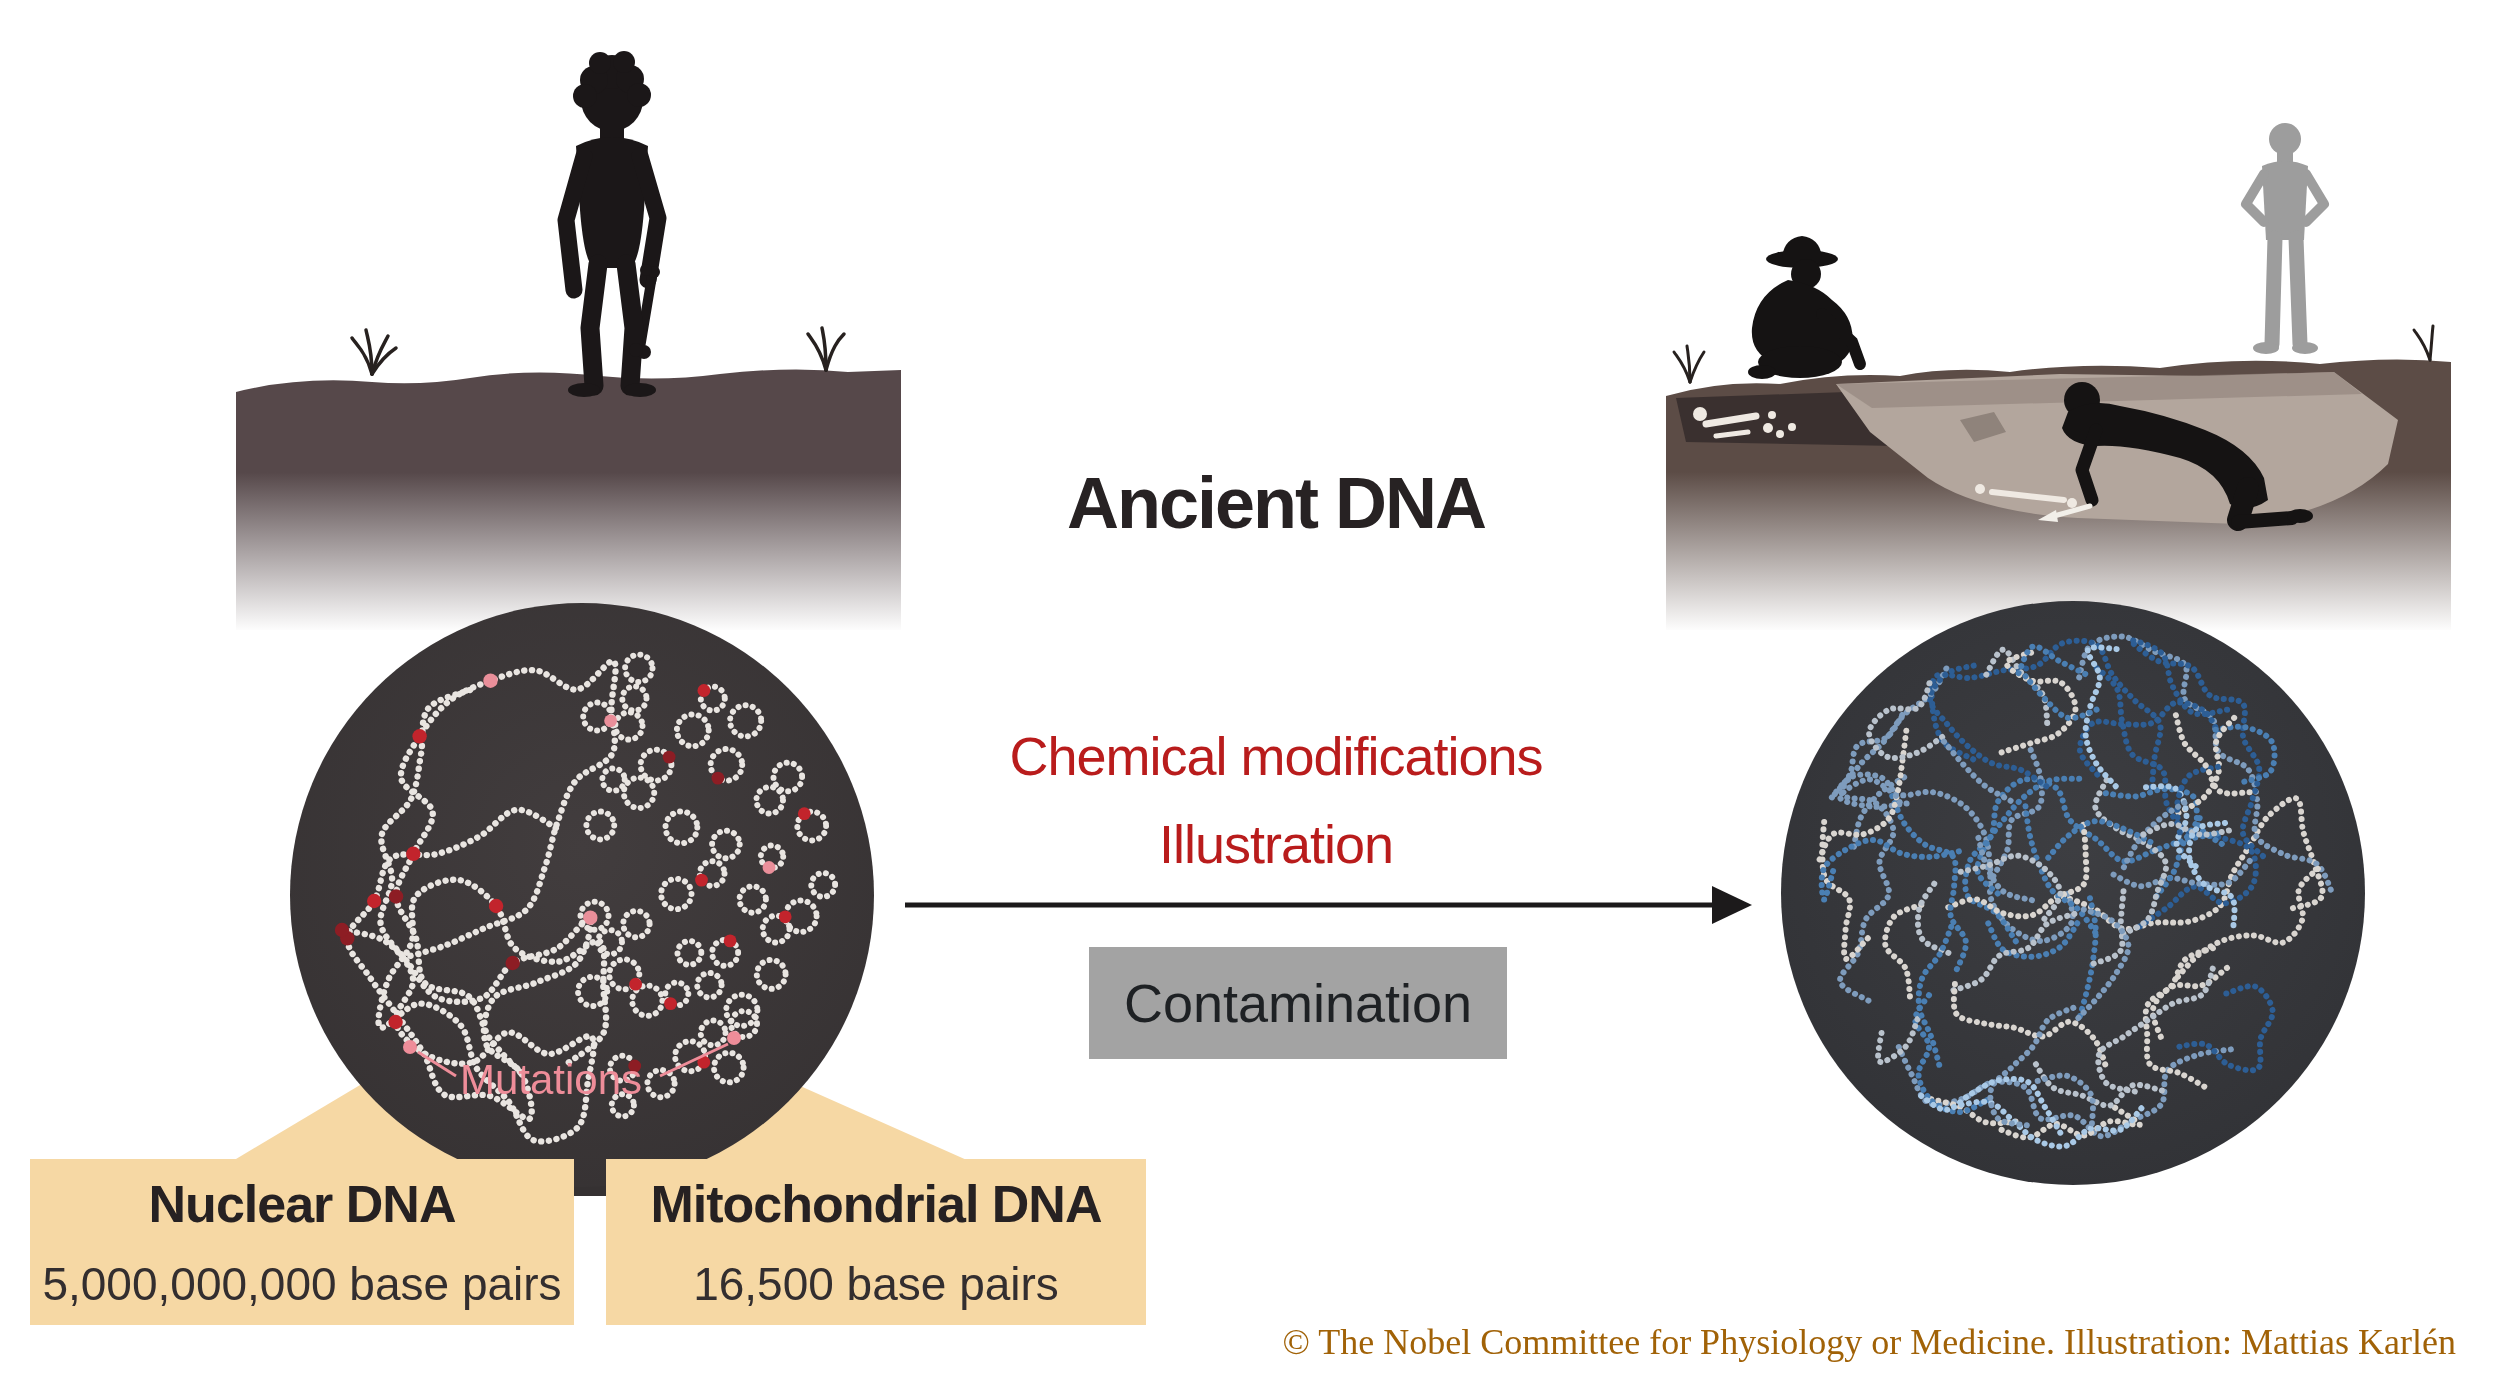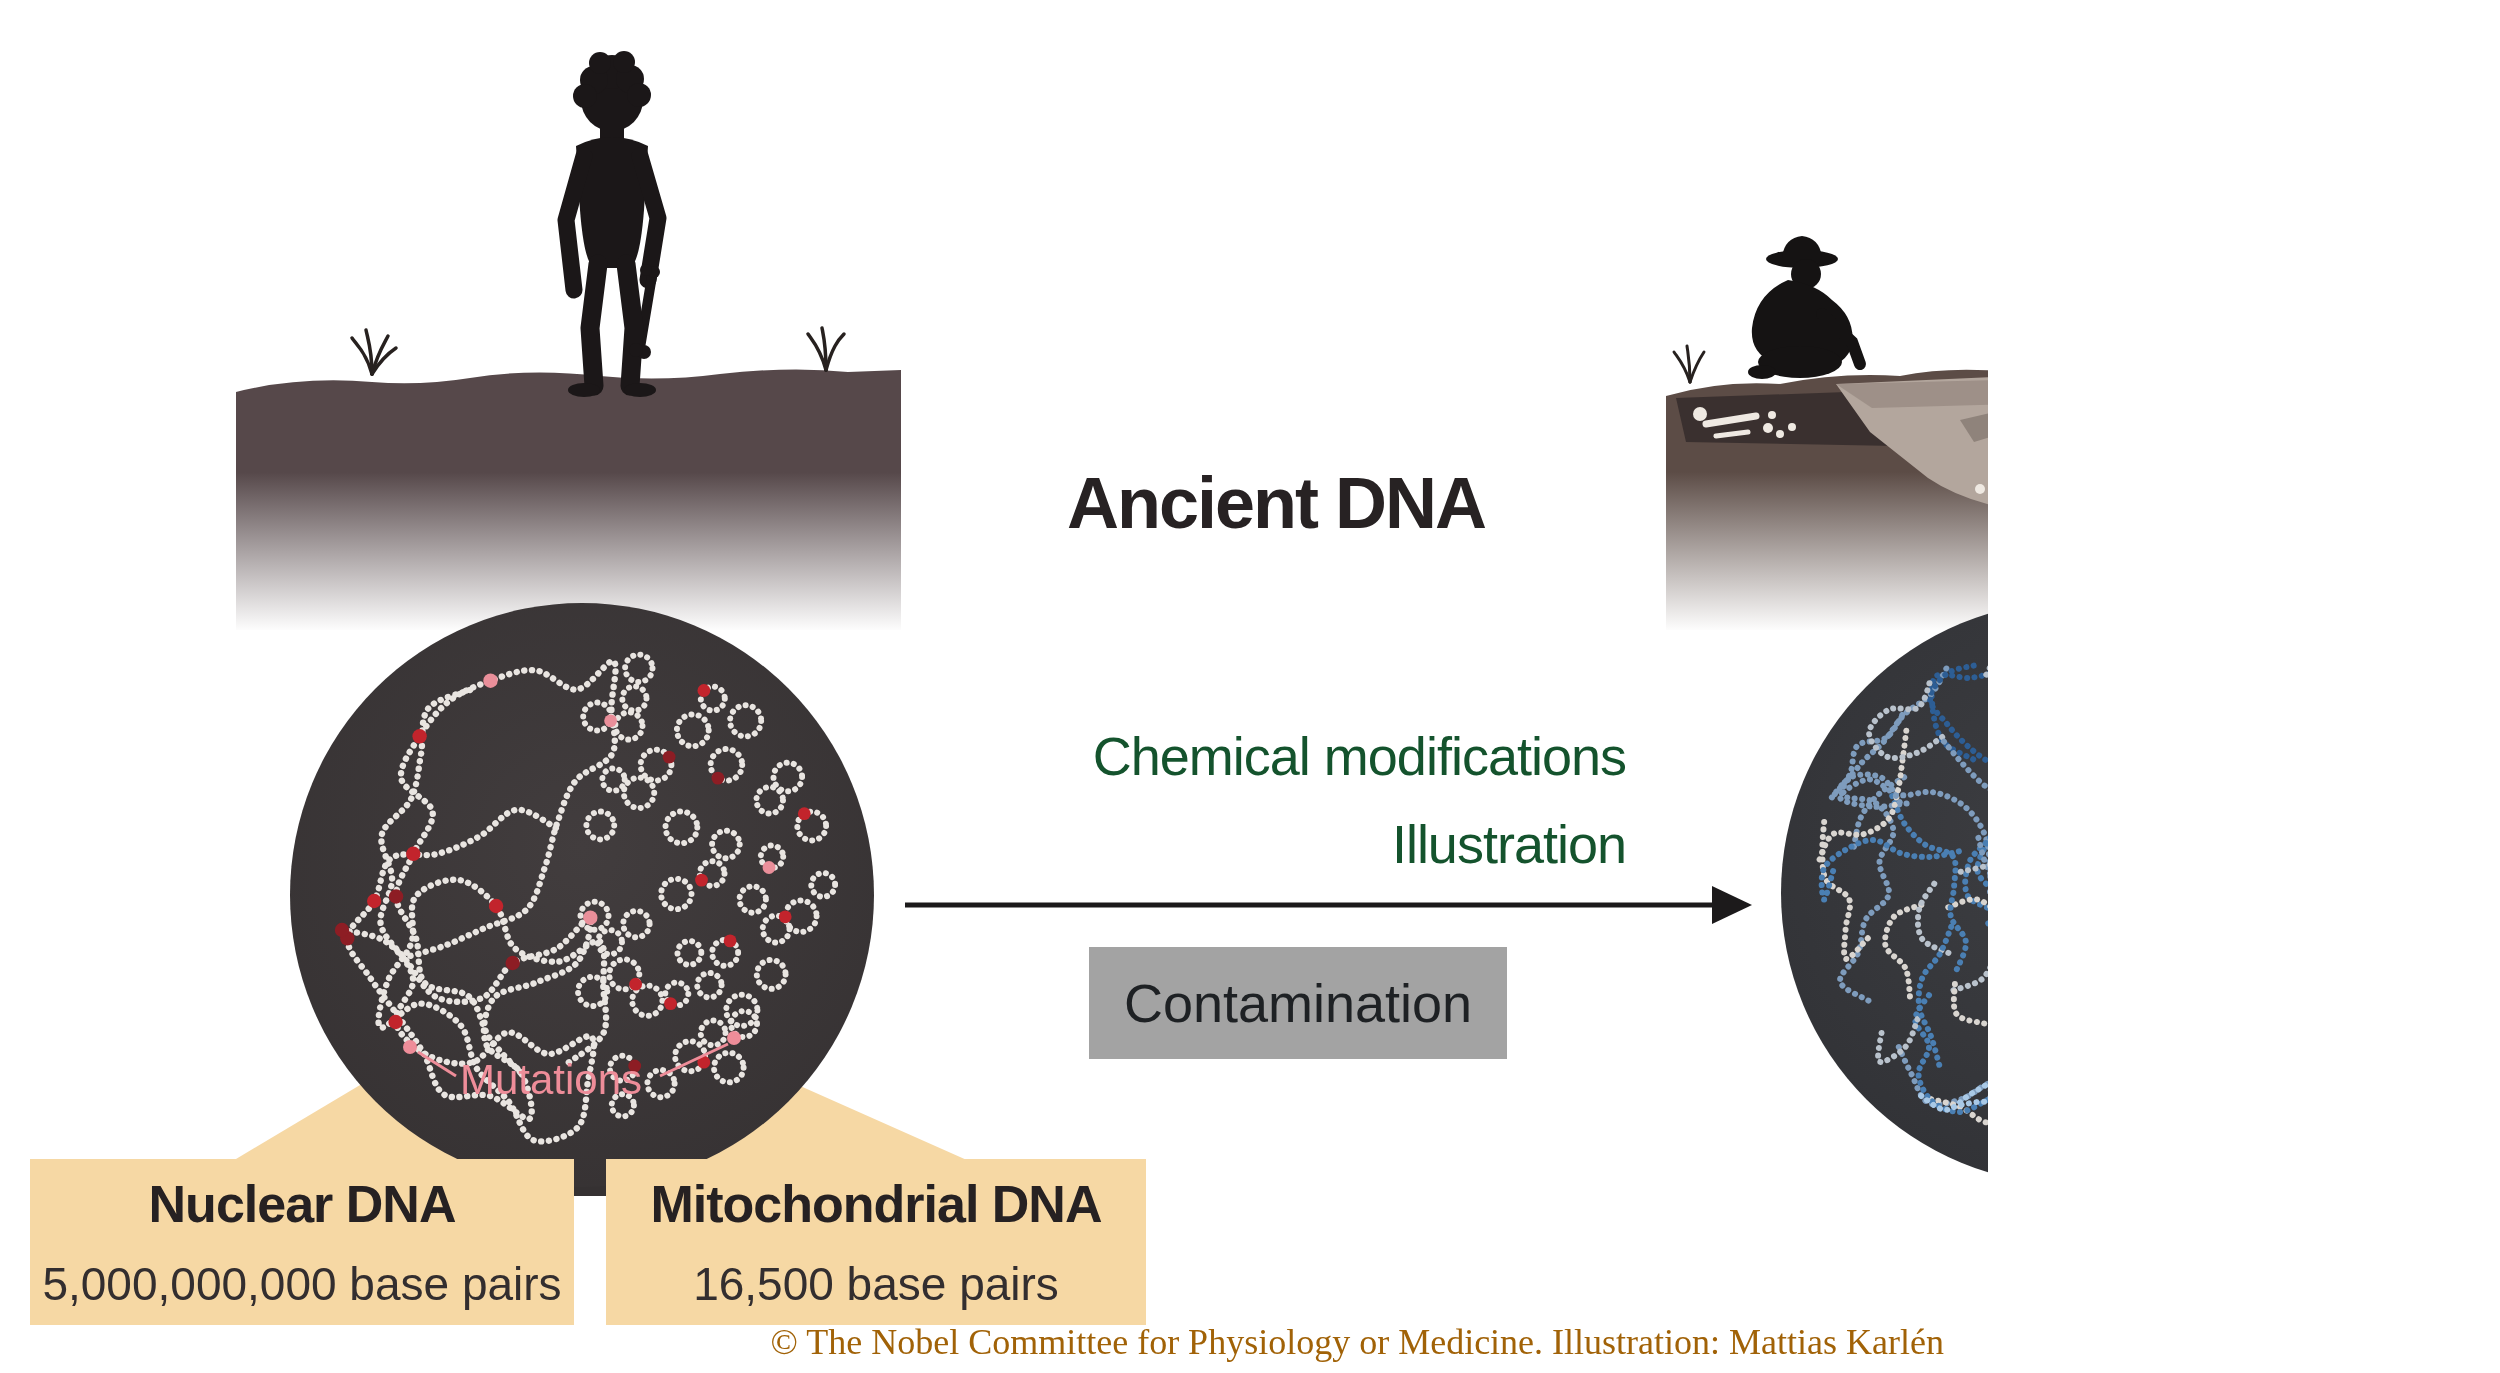--- a/index.html
+++ b/index.html
@@ -1,24 +1,24 @@
 <!DOCTYPE html>
 <html><head>
 <meta charset="utf-8">
 <style>
   *{margin:0;padding:0;box-sizing:border-box}
   html,body{background:#ffffff}
-  .stage{position:relative;width:1988px;height:1373px;background:#fff;overflow:hidden;
+  .stage{position:relative;width:2500px;height:1373px;background:#fff;overflow:hidden;
          font-family:"Liberation Sans",sans-serif;color:#231f20}
   .art{position:absolute;left:0;top:0;width:2500px;height:1373px}
   .txt{position:absolute}
   .title{left:976px;top:462px;width:600px;text-align:center;font-size:72px;font-weight:700;
          letter-spacing:-2px;color:#272223}
-  .process{left:926px;top:712px;width:700px;text-align:right;font-size:54px;font-weight:500;
-           letter-spacing:-1px;color:#14532d;line-height:88px}
+  .process{left:926px;top:712px;width:700px;text-align:center;font-size:54px;font-weight:500;
+           letter-spacing:-1px;color:#b91c1c;line-height:88px}
   .contam{left:1089px;top:947px;width:418px;height:112px;background:#a3a3a3;display:flex;
           align-items:center;justify-content:center;font-size:54px;font-weight:500;color:#1e2124}
   .mutations{left:460px;top:1056px;font-size:42px;font-weight:500;color:#ee8d99}
   .callout{position:absolute;top:1159px;height:166px;background:#f6d8a4;display:flex;
            flex-direction:column;align-items:center;justify-content:center;gap:23px}
   .callout .t{font-size:52px;font-weight:700;letter-spacing:-1px;color:#262122}
   .callout .s{font-size:46px;font-weight:400;color:#332e2f}
   .c1{left:30px;width:544px}
   .c2{left:606px;width:540px}
   .credit{right:44px;bottom:10px;font-family:"Liberation Serif",serif;font-size:36px;color:#a16207}

